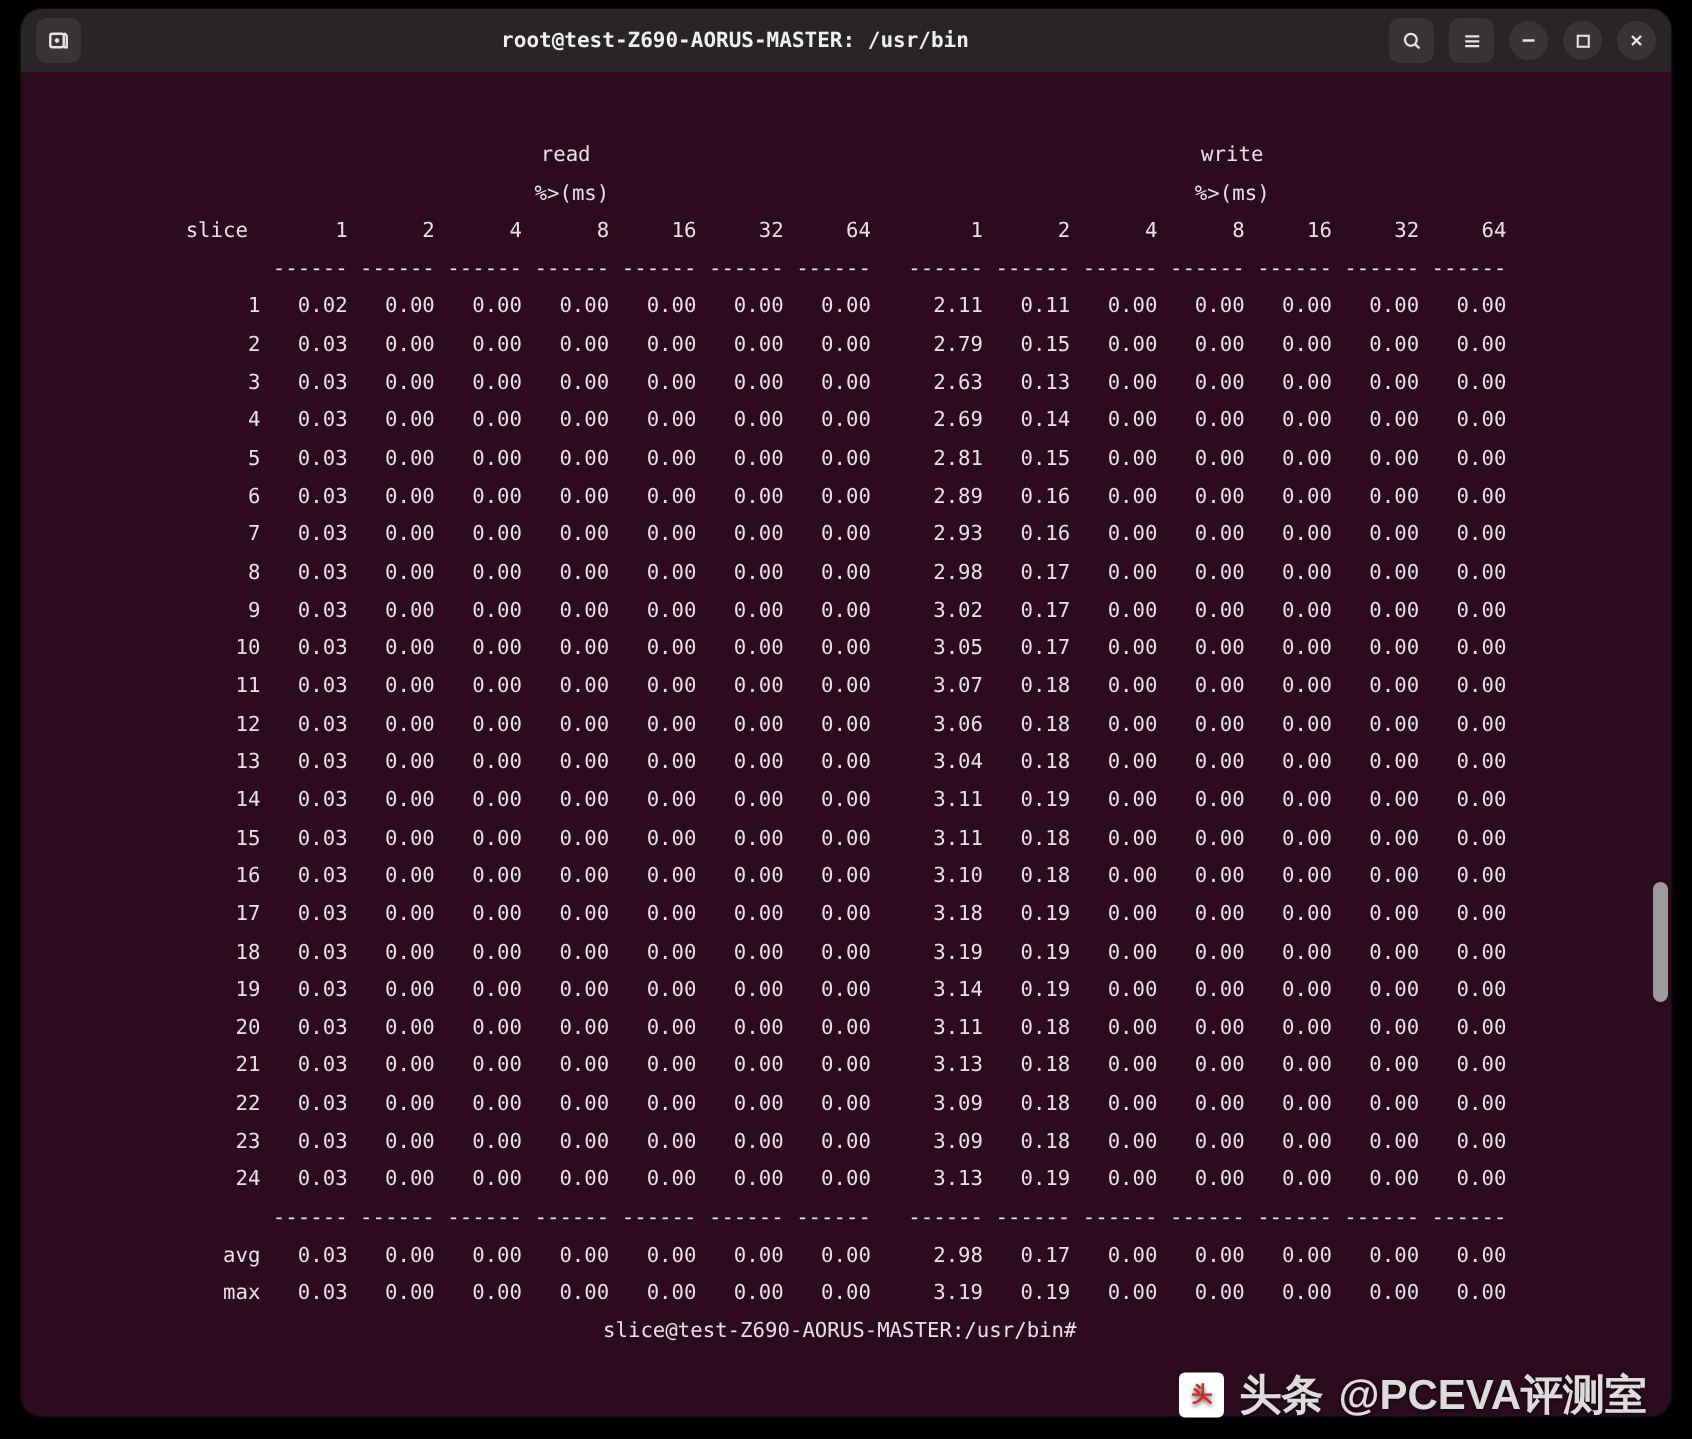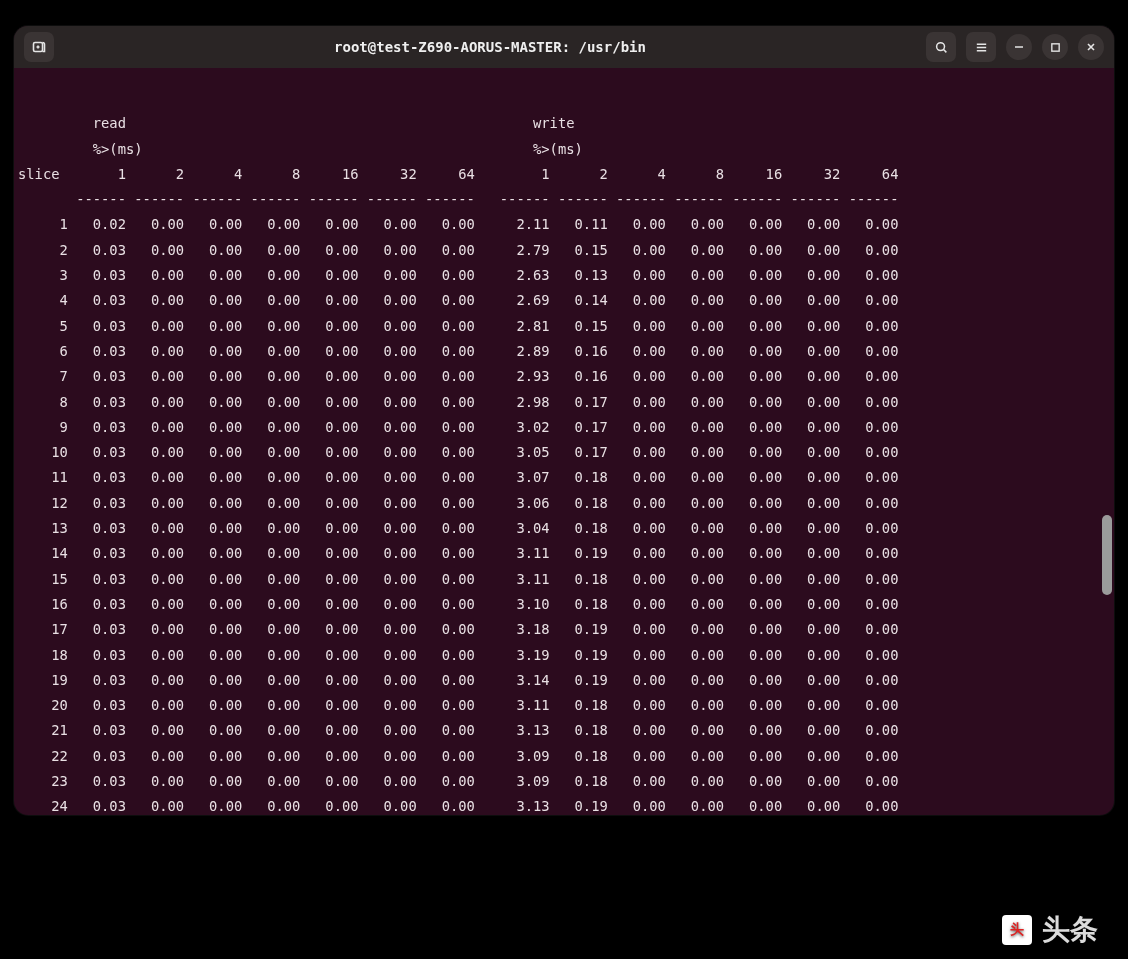--- a/index.html
+++ b/index.html
@@ -7,22 +7,22 @@
     --bg-titlebar:#2a2525;
     --bg-term:#2c0b1e;
     --fg:#e9e0e4;
     --btn:#3a3434;
     --close:#3a3434;
     --scroll:#7a7a7a;
   }
   html,body{margin:0;padding:0;background:#000;width:1128px;height:959px;overflow:hidden;font-family:"DejaVu Sans Mono","Ubuntu Mono",Menlo,Consolas,monospace;}
   .window{
     position:relative;
-    width:1100px;height:789px;
-    margin:26px 14px;
+    width:1100px;height:938px;
+    margin:6px 14px;
     background:var(--bg-term);
     border-radius:14px;
     overflow:hidden;
     box-shadow:0 0 0 1px rgba(255,255,255,0.05);
   }
   .titlebar{
     display:flex;align-items:center;justify-content:space-between;
     height:42px;
     background:var(--bg-titlebar);
     padding:0 10px;
@@ -40,20 +40,21 @@
     display:flex;align-items:center;justify-content:center;color:#e5e5e5;
   }
   .icon svg{display:block;}
   .terminal{
     padding:18px 4px 8px 4px;
     color:var(--fg);
     font-size:13.8px;
     line-height:25.3px;
     white-space:pre;
     letter-spacing:0px;
+    text-align:center;
   }
   .prompt-line{line-height:22px;}
   .watermark{
     position:absolute;right:30px;bottom:10px;
     color:rgba(255,255,255,0.86);
     font-family:"PingFang SC","Microsoft YaHei",sans-serif;
     font-size:28px;font-weight:600;
     display:flex;align-items:center;gap:10px;
     text-shadow:0 1px 3px rgba(0,0,0,0.7);
   }
@@ -149,13 +150,14 @@
    avg   0.03   0.00   0.00   0.00   0.00   0.00   0.00     2.98   0.17   0.00   0.00   0.00   0.00   0.00
    max   0.03   0.00   0.00   0.00   0.00   0.00   0.00     3.19   0.19   0.00   0.00   0.00   0.00   0.00<div class="prompt-line">slice@test-Z690-AORUS-MASTER:/usr/bin# </div></div>
 
   <div class="scrollbar"></div>
 
 </div>
 
 <div class="watermark">
   <span class="wm-logo">头</span>
   <span>头条</span>
+  <span>@PCEVA评测室</span>
 </div>
 
 </body></html>

